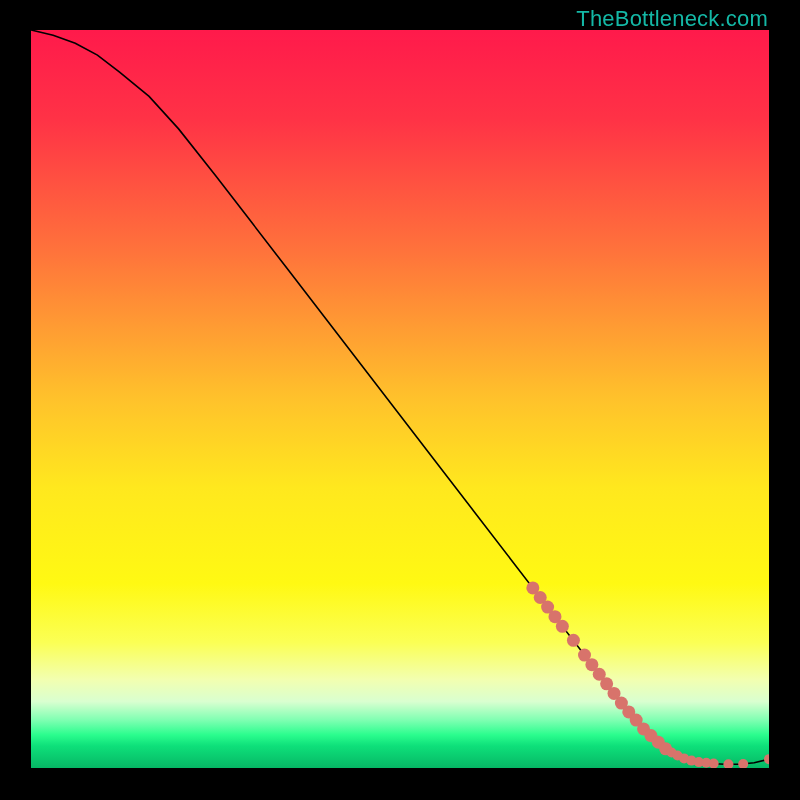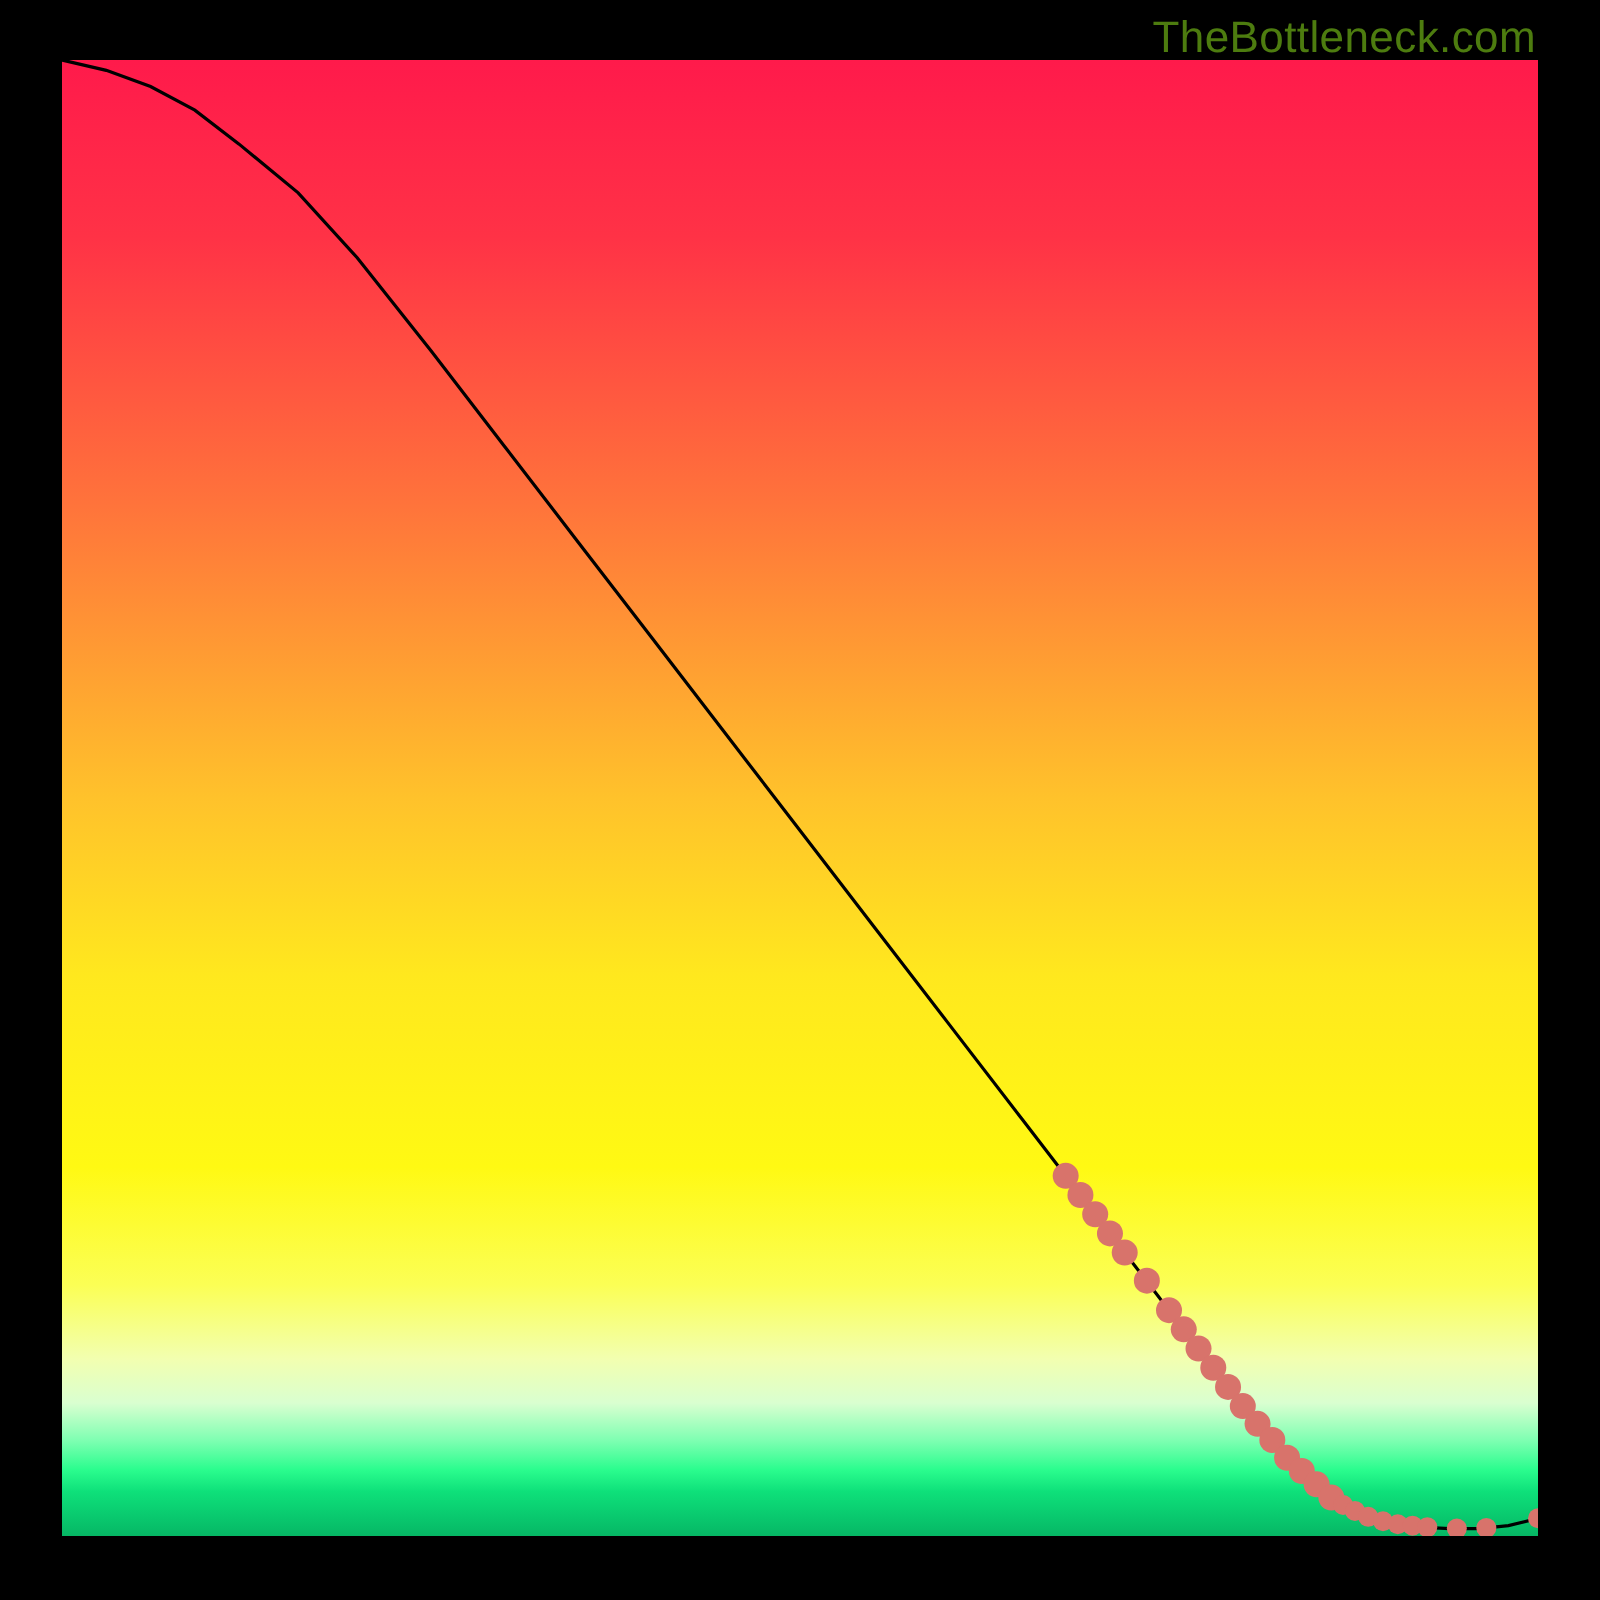--- a/index.html
+++ b/index.html
@@ -26,21 +26,21 @@
   }
   .plot svg {
     display: block;
     width: 738px;
     height: 738px;
   }
   .watermark {
     position: absolute;
     top: 6px;
     right: 32px;
-    color: #4d7c0f;
+    color: #14b8a6;
     font-size: 22px;
     font-weight: 500;
     letter-spacing: 0.2px;
     user-select: none;
   }
 </style>
 </head>
 <body>
 
 <div class="stage">

